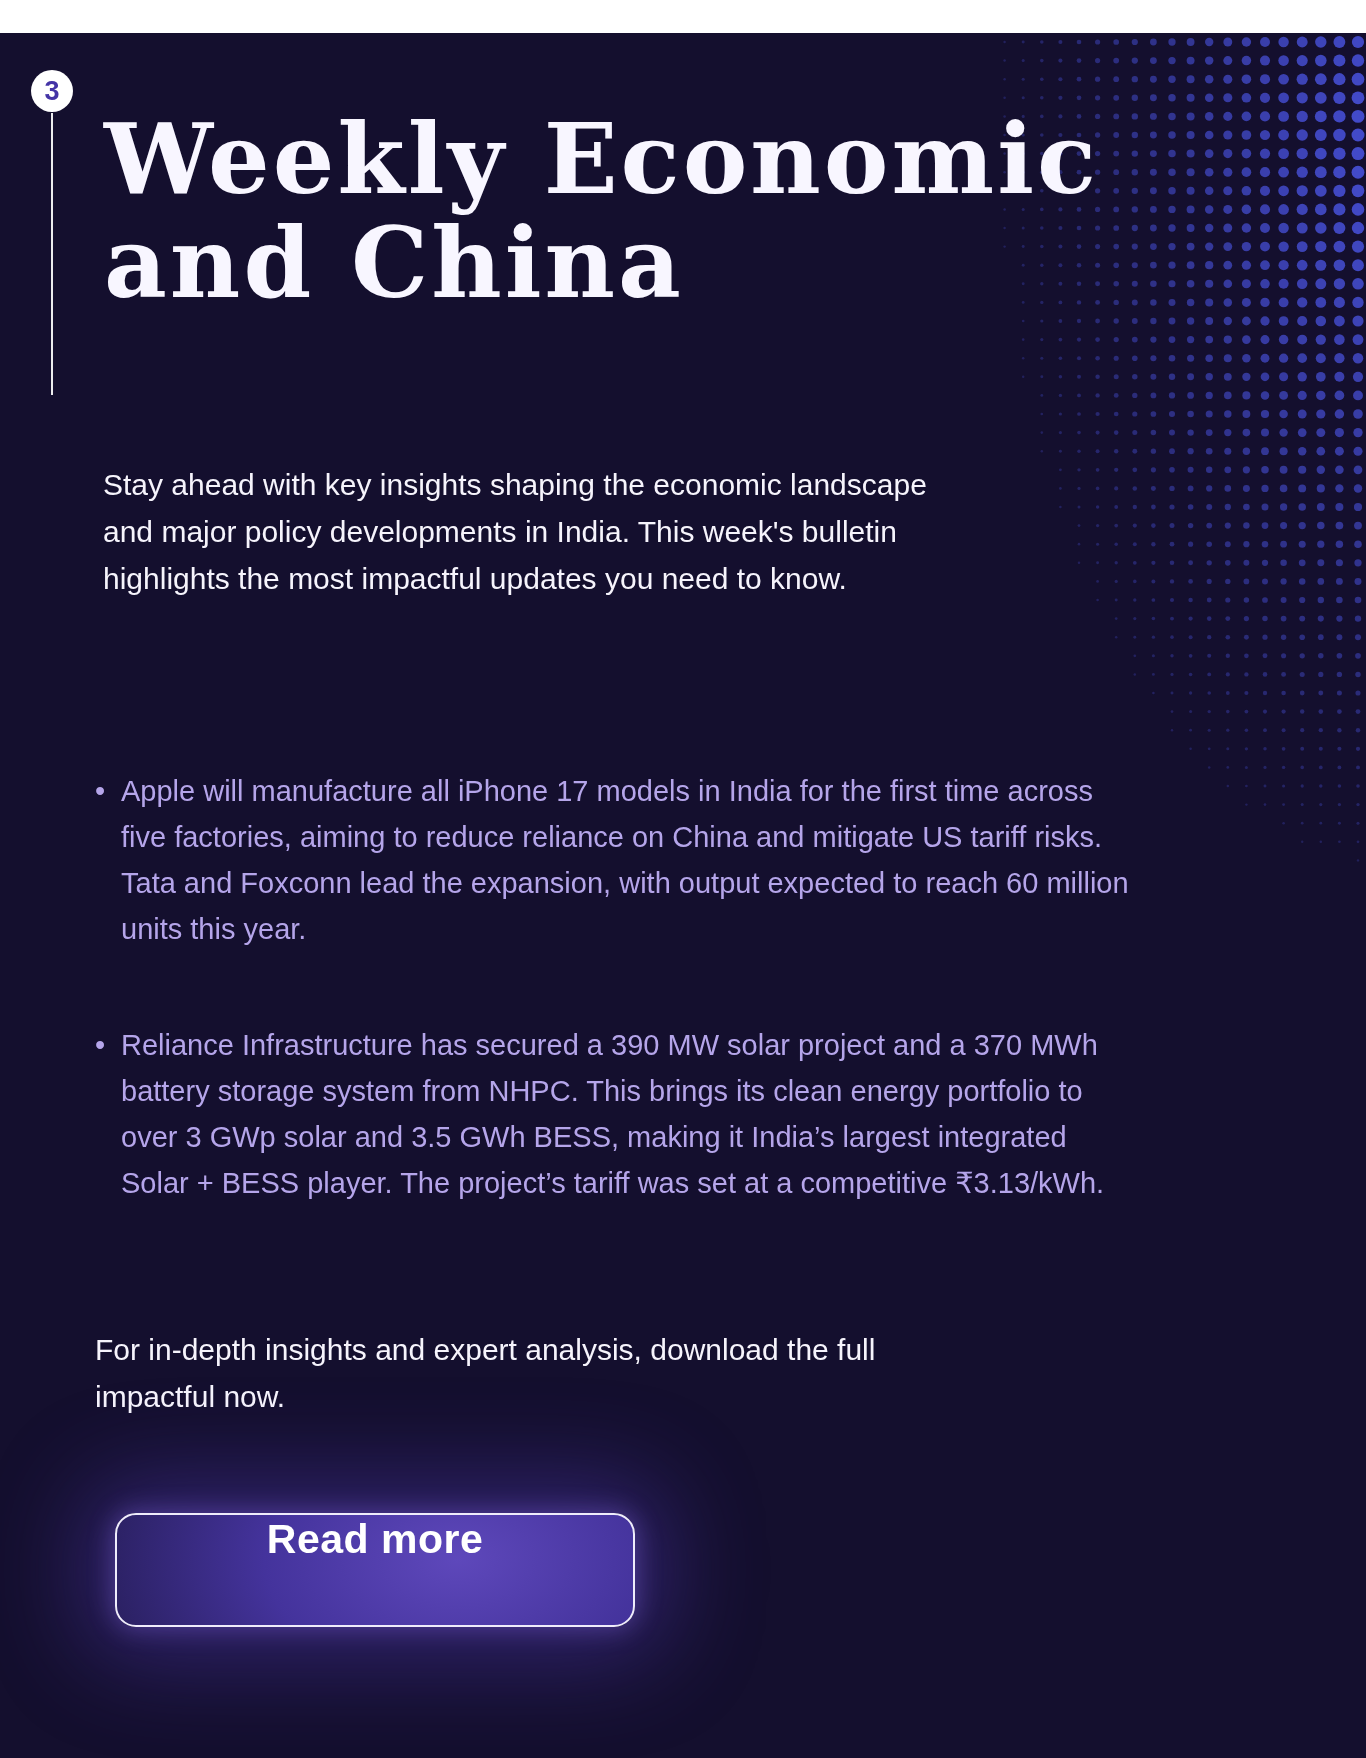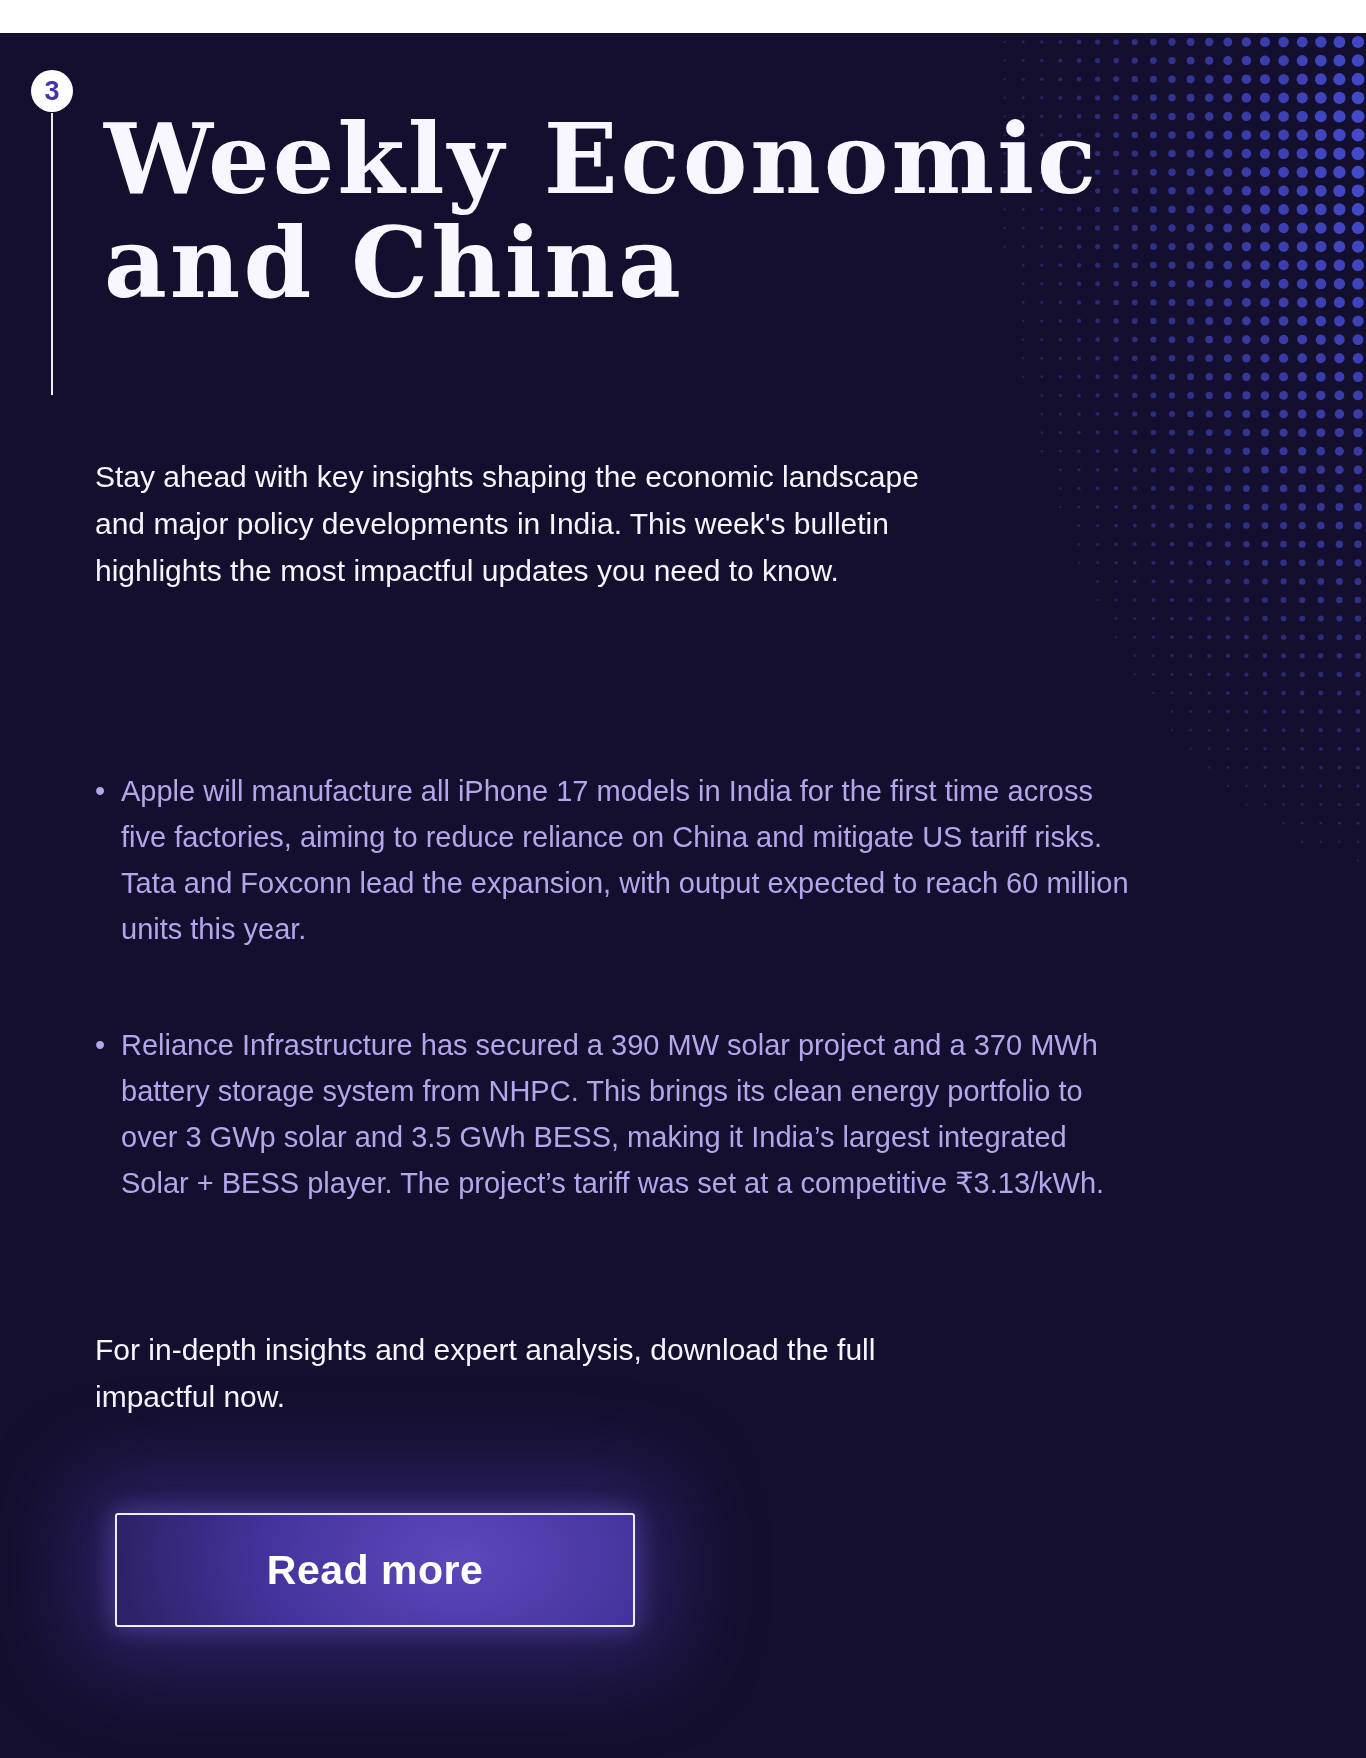--- a/index.html
+++ b/index.html
@@ -12,35 +12,35 @@
   .badge{position:absolute;left:31px;top:37px;width:42px;height:42px;border-radius:50%;
          background:#ffffff;display:flex;align-items:center;justify-content:center;}
   .badge span{color:#4434a6;font-size:27px;font-weight:bold;line-height:1;}
   .badge-line{position:absolute;left:51px;top:80px;width:2px;height:282px;background:rgba(255,255,255,0.92);}
 
   h1.title{position:absolute;left:92px;top:62px;margin:12px;width:1120px;
            font-family:"DejaVu Serif","Liberation Serif",serif;font-weight:700;
            font-size:97px;line-height:104px;letter-spacing:3px;color:#f8f6ff;}
   h1.title .tl{display:block;}
 
-  .intro{position:absolute;left:95px;top:420px;margin:0;width:870px;
+  .intro{position:absolute;left:95px;top:420px;margin:8px;width:870px;
          font-size:30px;line-height:47px;color:#f6f4fc;font-weight:500;}
 
   .bullets{position:absolute;left:95px;top:735px;margin:0;padding:0;list-style:none;width:1040px;}
   .bullets li{display:flex;margin:0 0 70px 0;color:#b5a5ea;font-size:29px;line-height:46px;font-weight:500;}
   .bullets .marker{flex:0 0 26px;color:#b5a5ea;}
 
   .closing{position:absolute;left:95px;top:1293px;margin:0;width:830px;
            font-size:30px;line-height:47px;color:#f6f4fc;font-weight:500;}
 
   .cta{position:absolute;left:115px;top:1480px;width:520px;height:114px;
-       border:2px solid #efecfb;border-radius:3px;cursor:pointer;
+       border:2px solid #efecfb;border-radius:21px;cursor:pointer;
        background:radial-gradient(ellipse 430px 270px at 66% 40%, #5e48bb 0%, #44339c 45%, #1f1847 100%);
        box-shadow:0 0 95px 32px rgba(104,74,228,0.35), 0 0 24px 2px rgba(160,130,255,0.35);
-       display:flex;align-items:center;justify-content:center;}
+       display:flex;justify-content:center;}
   .cta span{color:#ffffff;font-size:41px;font-weight:bold;letter-spacing:0.5px;}
 </style>
 </head>
 <body>
 
 <div class="page">
   <div class="top-strip"></div>
 
   <div class="panel">
     <svg id="halftone" viewBox="0 0 470 840" width="470" height="840">

